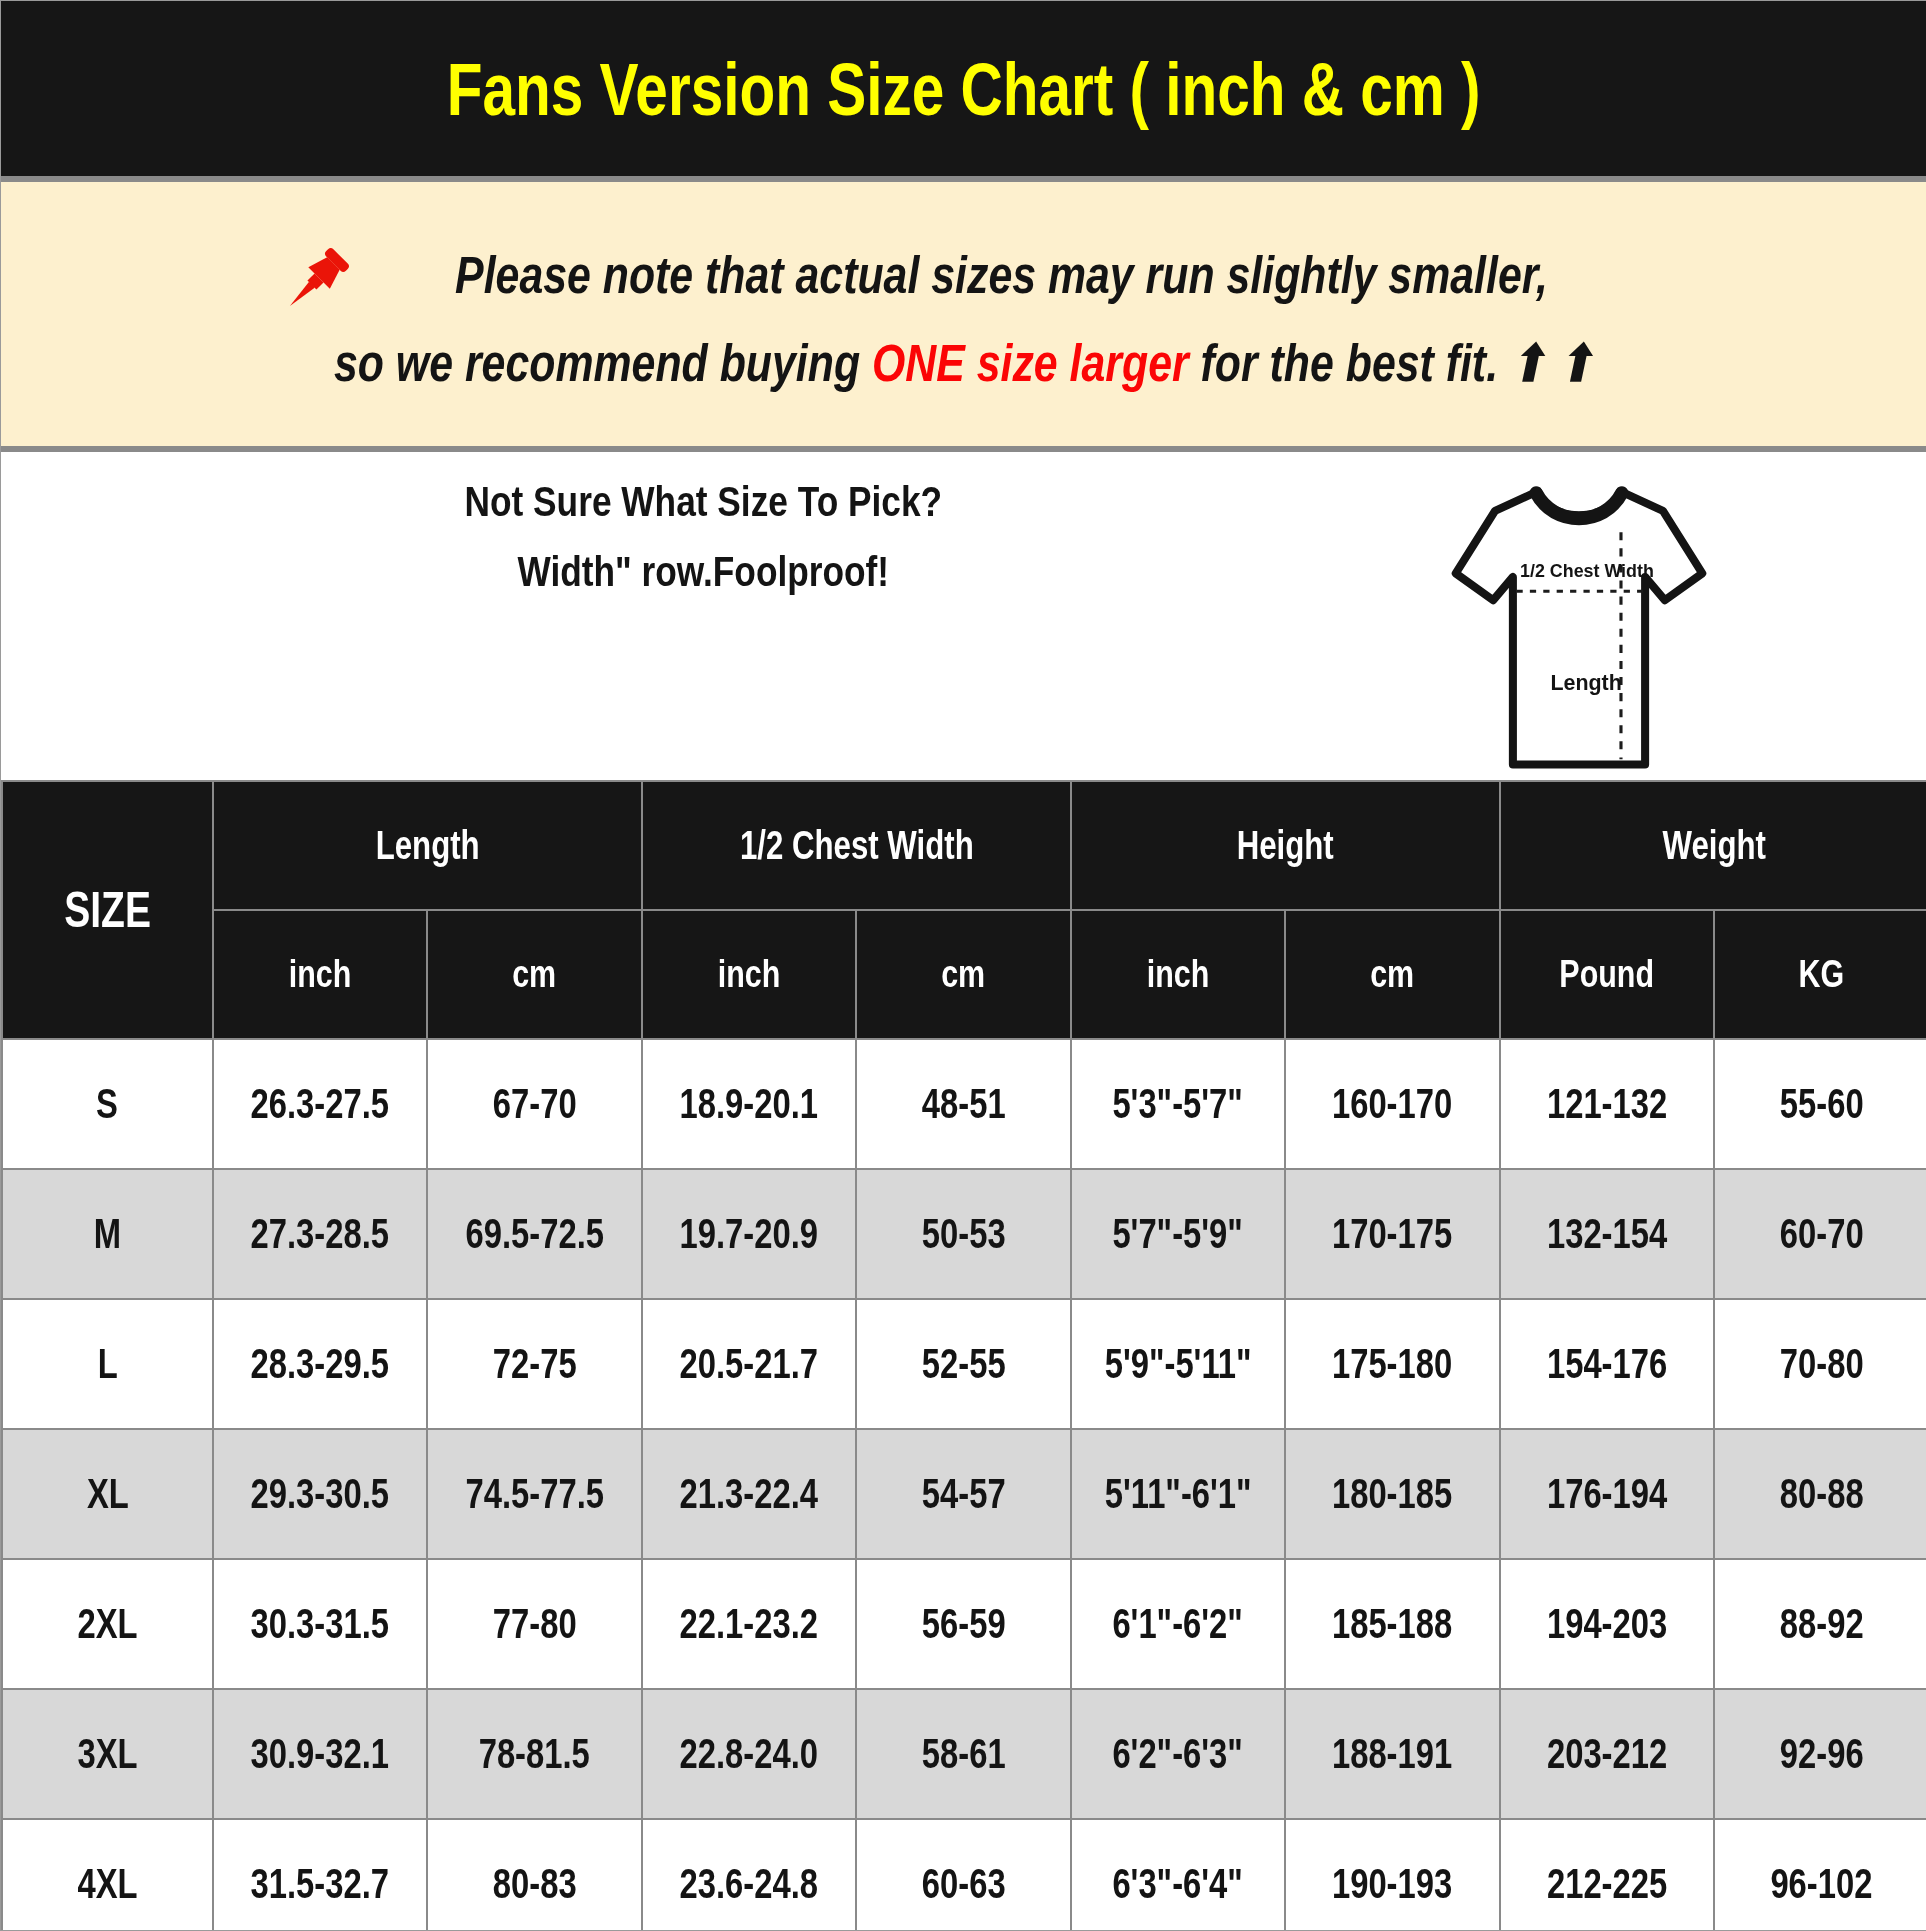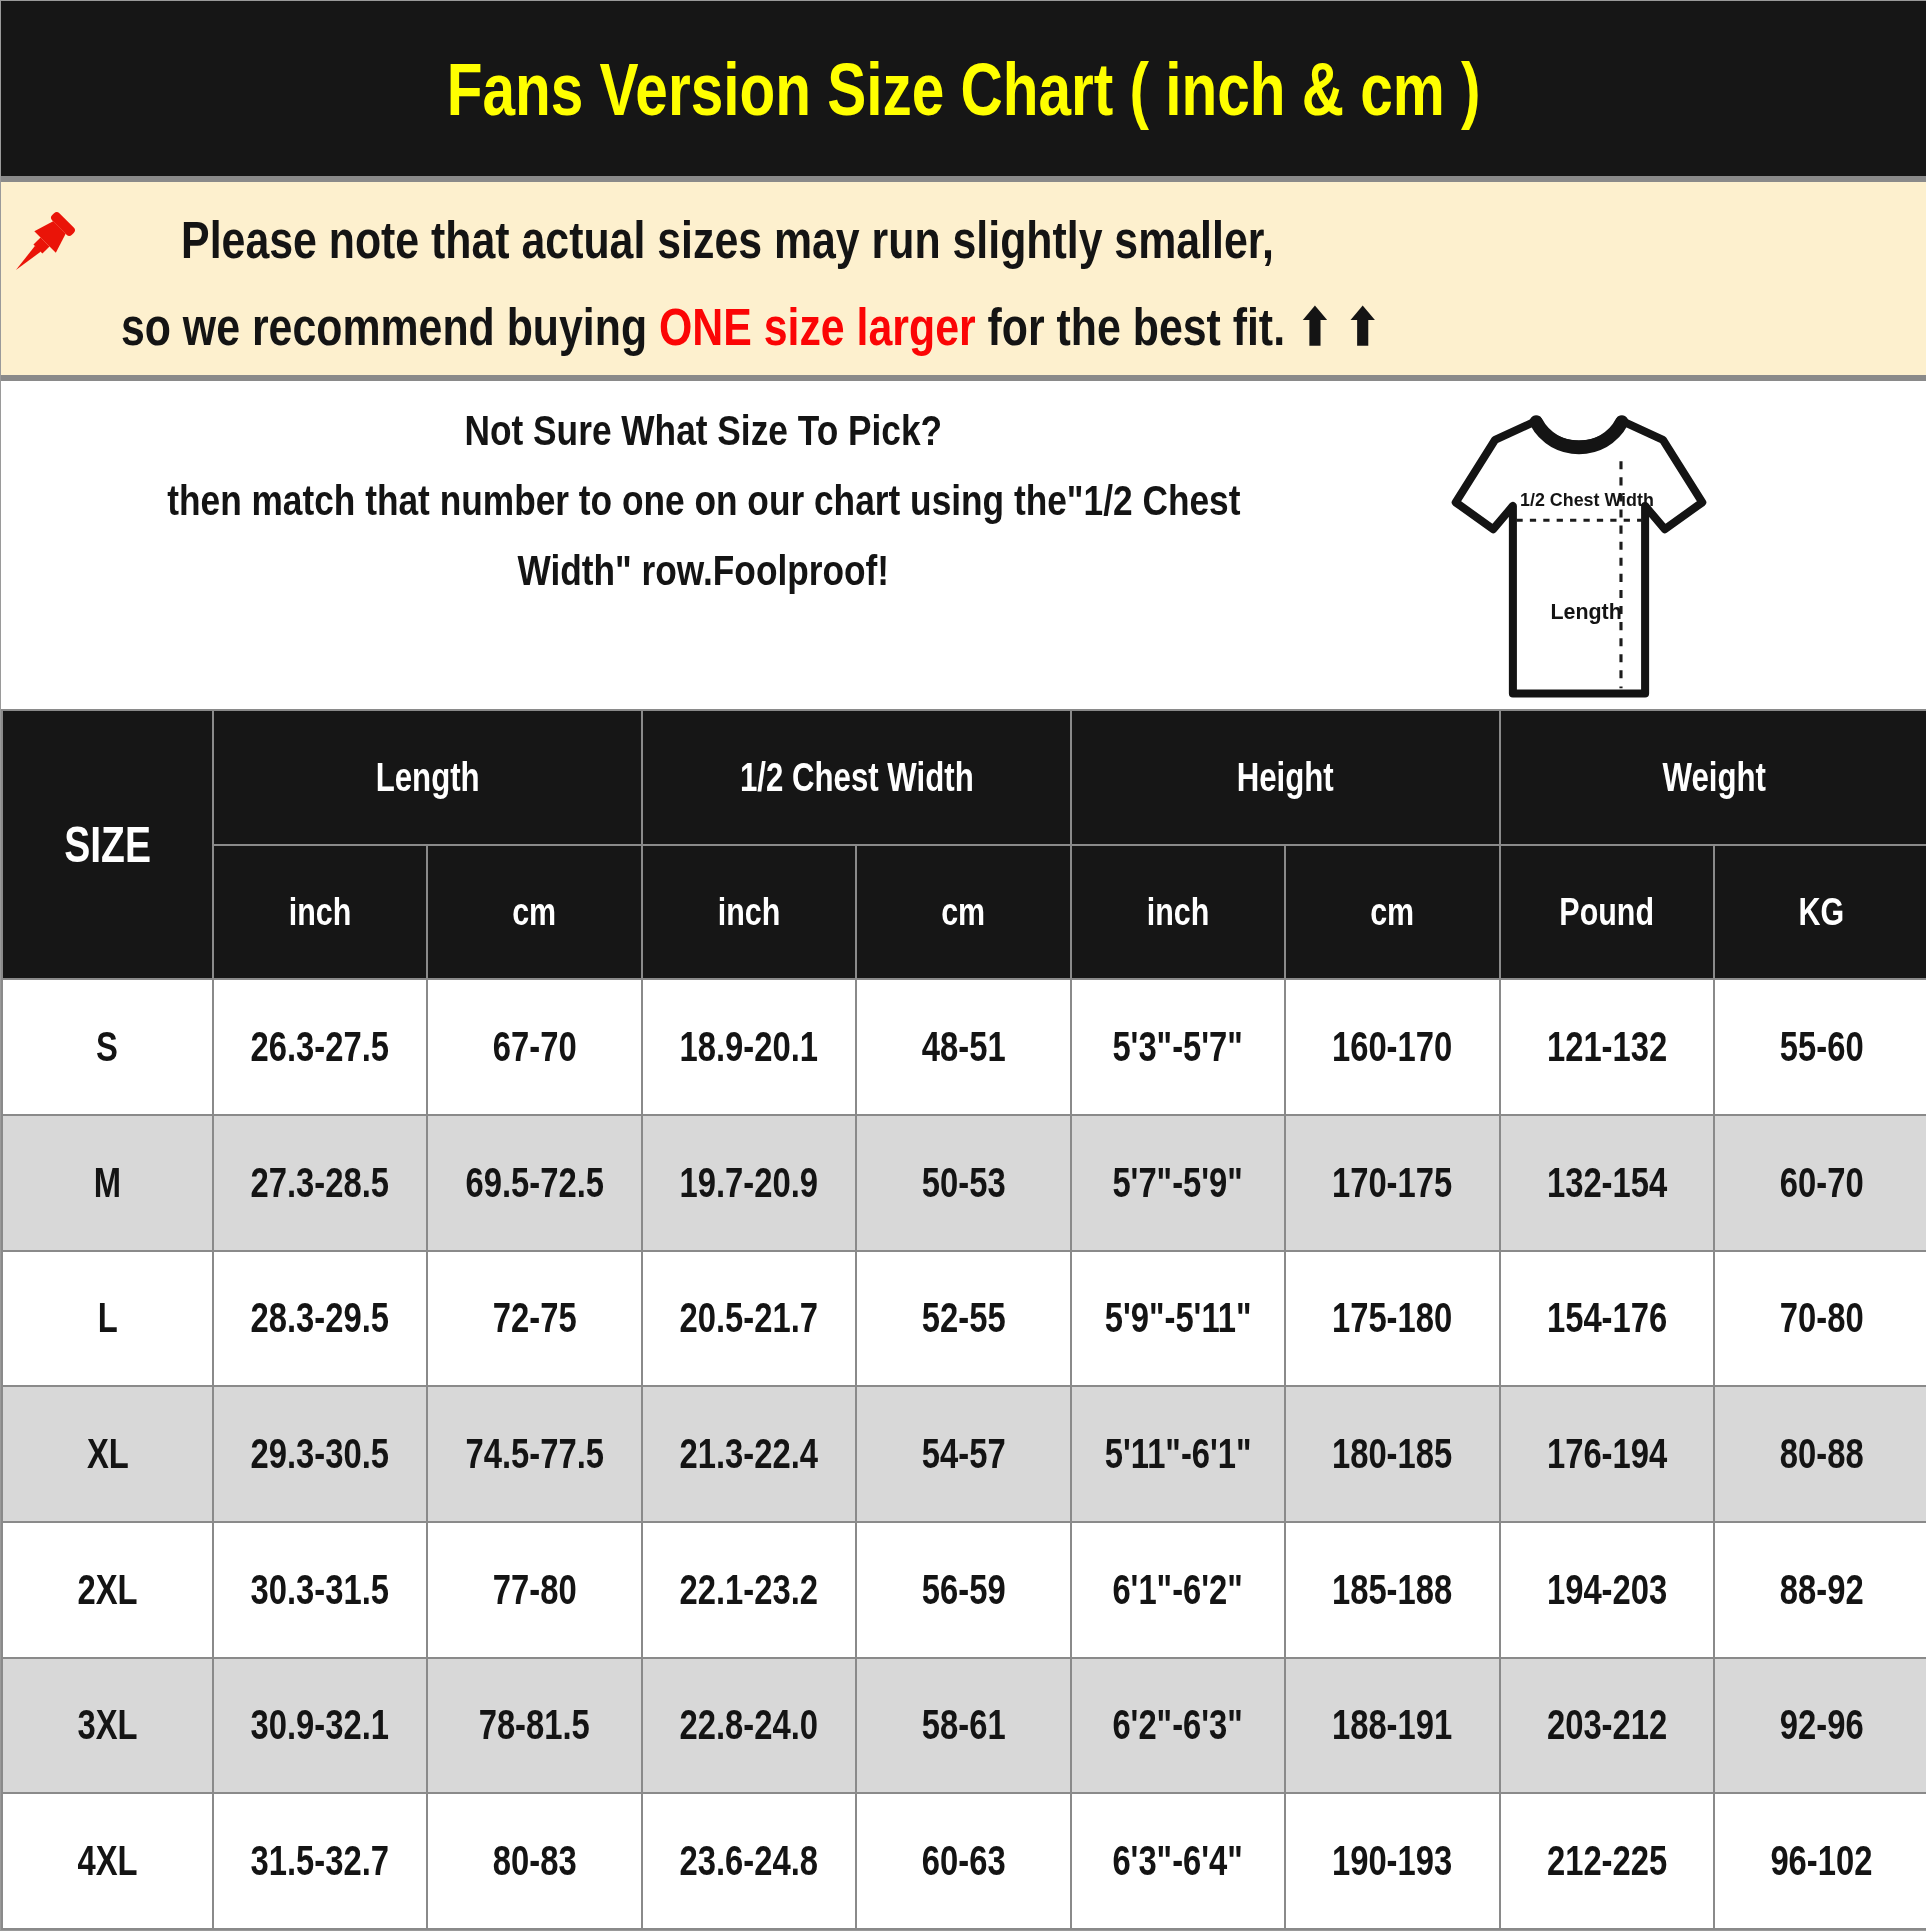--- a/index.html
+++ b/index.html
@@ -27,24 +27,25 @@
     display:flex; align-items:center; justify-content:center;
   }
   .title-bar .title-text {
     color:#ffff00; font-size:75px; letter-spacing:0px;
   }
   .divider { flex:0 0 auto; background:#8a8a8a; }
   .d1 { height:5.5px; } .d2 { height:6.4px; }
 
   
   .notice {
-    height:193px; flex:0 0 auto;
+    height:264px; flex:0 0 auto;
     background:#fdf0ce;
-    display:flex; flex-direction:column; align-items:flex-start; justify-content:center;
+    display:flex; flex-direction:column; align-items:center; justify-content:center;
     gap:18.4px;
+    font-style:italic;
   }
   .notice-line { font-size:51px; line-height:57px; display:flex; align-items:center; }
   .red { color:#fb0505; }
   .pin-icon { width:81px; height:81px; margin-right:-5.5px; position:relative; top:5.5px; }
 
   
   .info {
     height:328px; flex:0 0 auto;
     background:#ffffff;
     position:relative;
@@ -106,21 +107,20 @@
     <div class="notice-line">
       <span class="cond2"><span>so we recommend buying </span><span class="red">ONE size larger</span><span> for the best fit. </span><span>⬆ ⬆</span></span>
     </div>
   </div>
 
   <div class="divider d2"></div>
 
   <div class="info">
     <div class="guide-text">
       <div><span class="cond2">Not Sure What Size To Pick?</span></div>
-      <div><span class="cond2">then match that number to one on our chart using the"1/2 Chest</span></div>
       <div><span class="cond2">Width" row.Foolproof!</span></div>
     </div>
 
     <div class="shirt-wrap">
       <svg viewBox="0 0 300 345" width="268" height="310" aria-hidden="true">
 
         <path d="M104 16 L56 38 L12 108 L54 138 L76 112 L76 322 L224 322 L224 112 L246 138 L288 108 L244 38 L196 16
                  C 182 52 118 52 104 16 Z" fill="#ffffff" stroke="#141414" stroke-width="9" stroke-linejoin="round"></path>
 
         <path d="M102 18 C 122 56 178 56 198 18" fill="none" stroke="#141414" stroke-width="15" stroke-linecap="round"></path>

